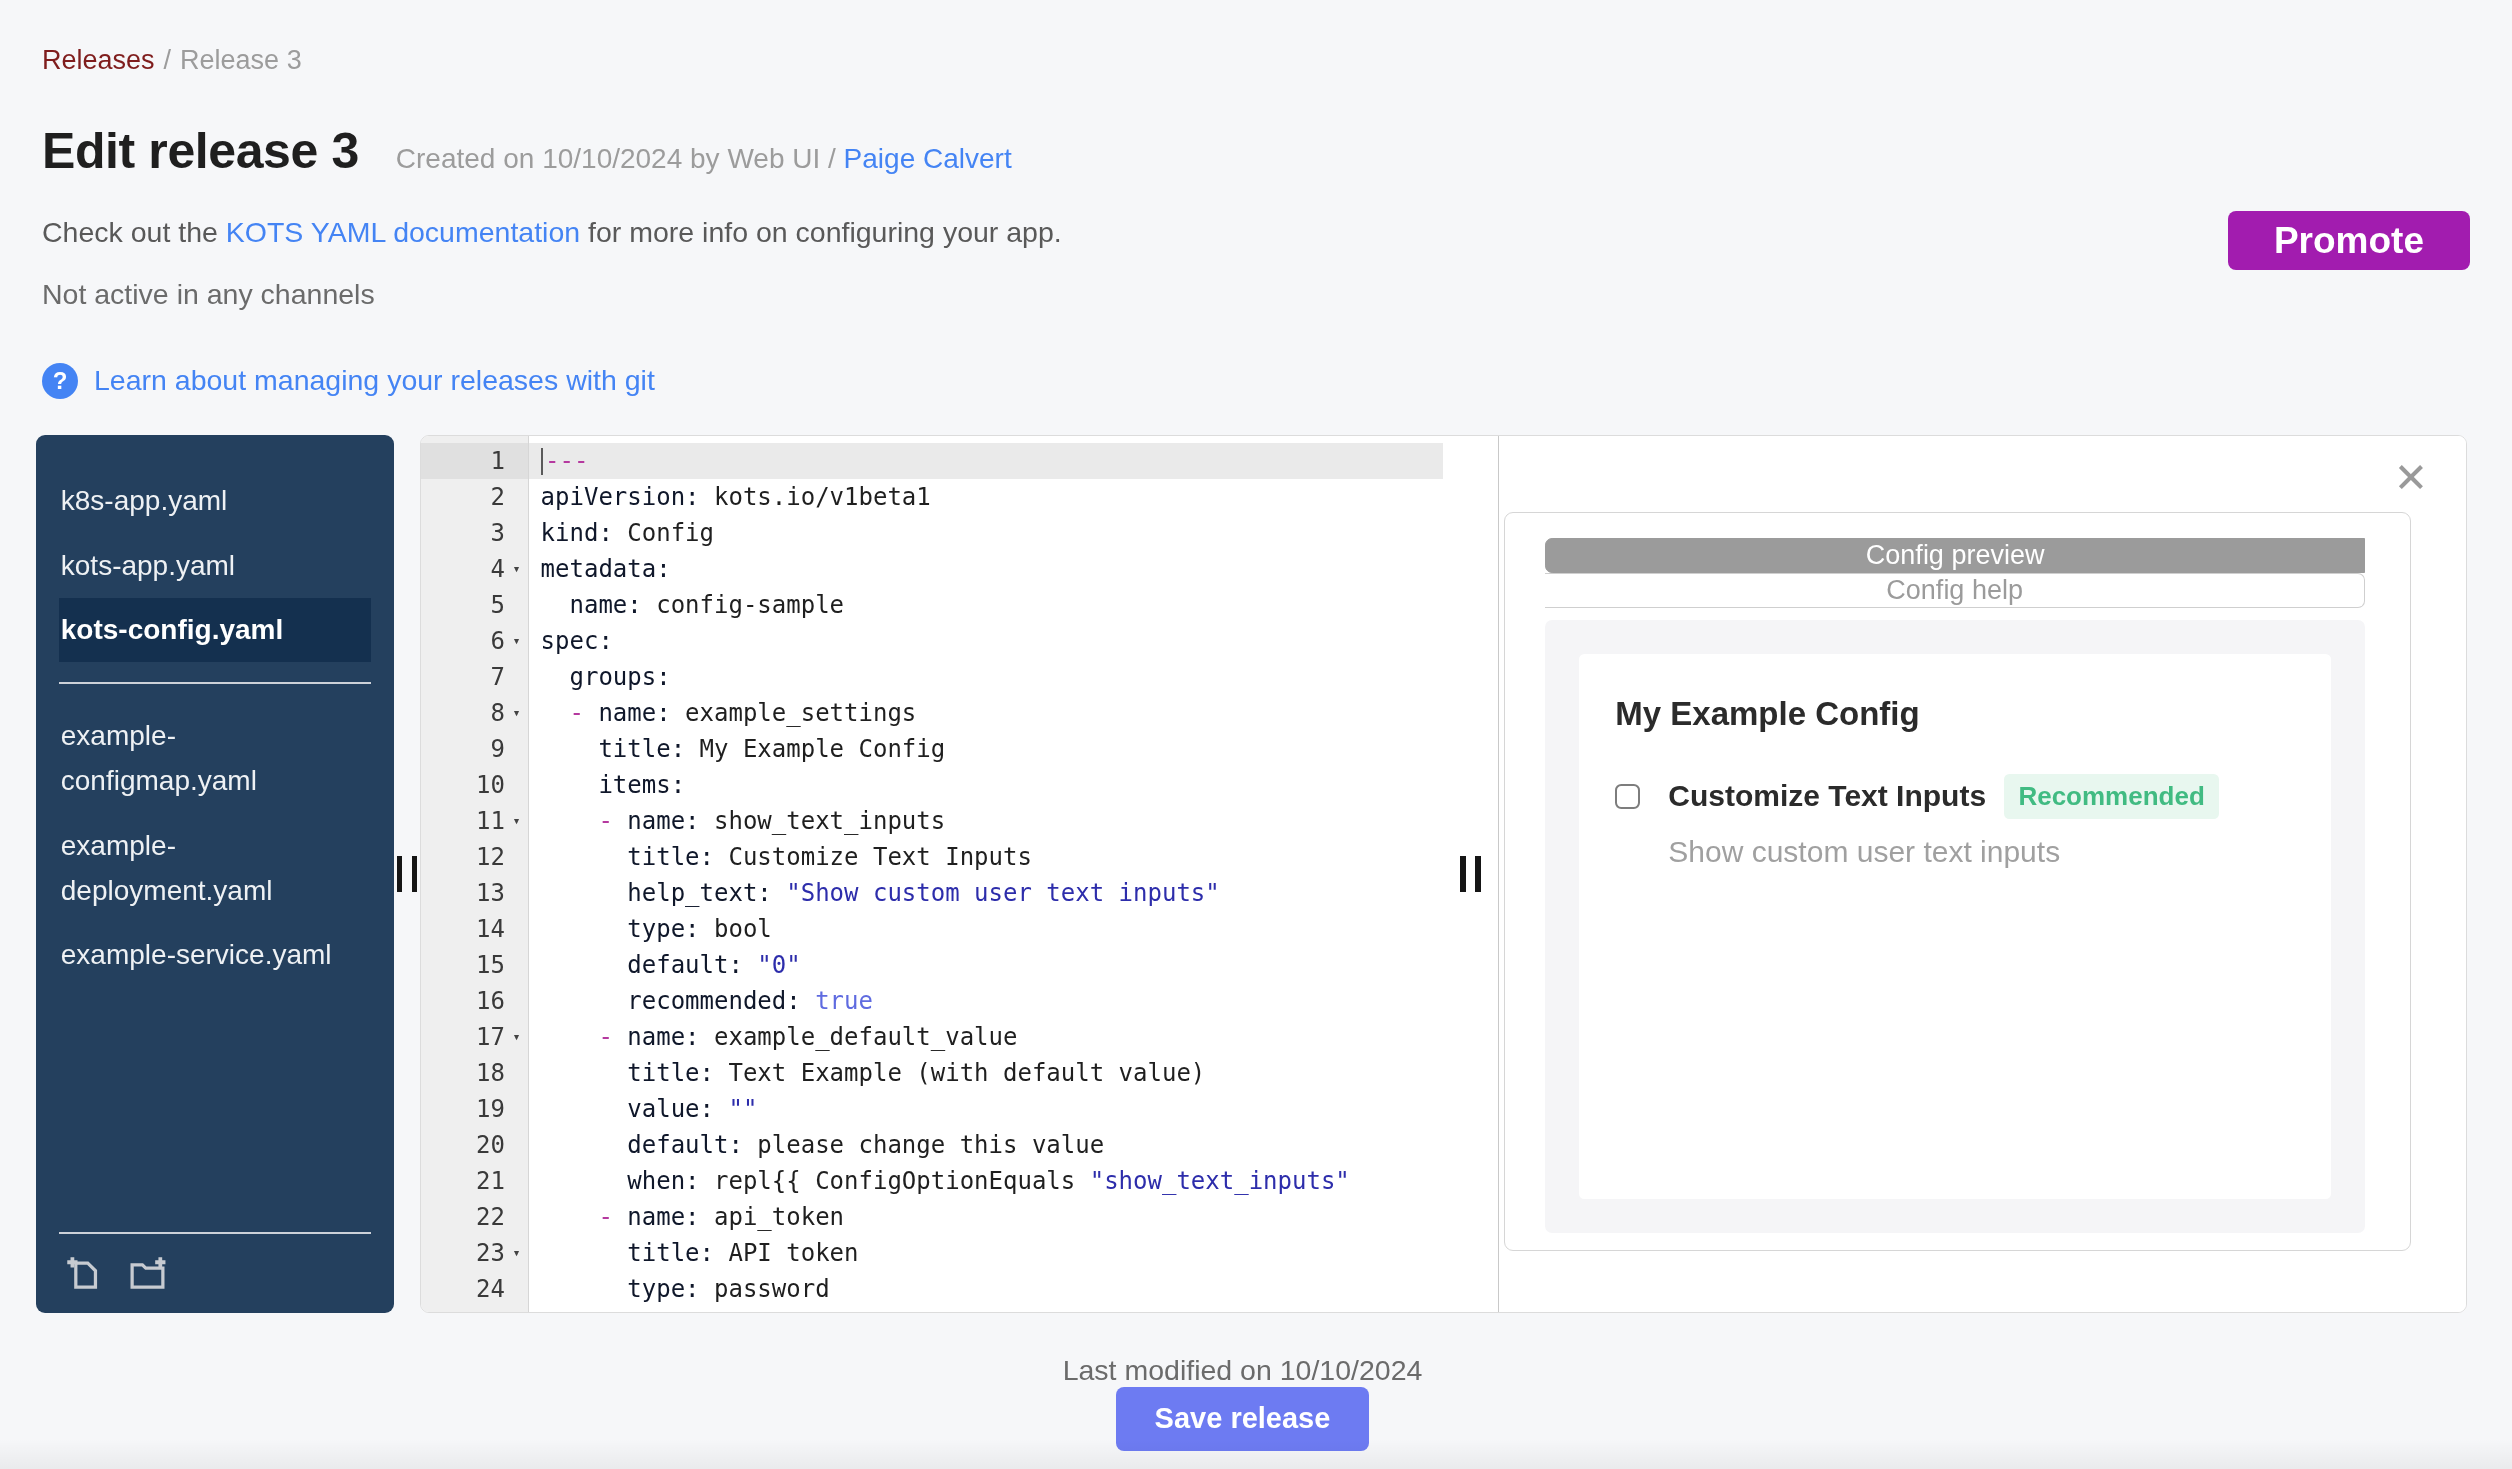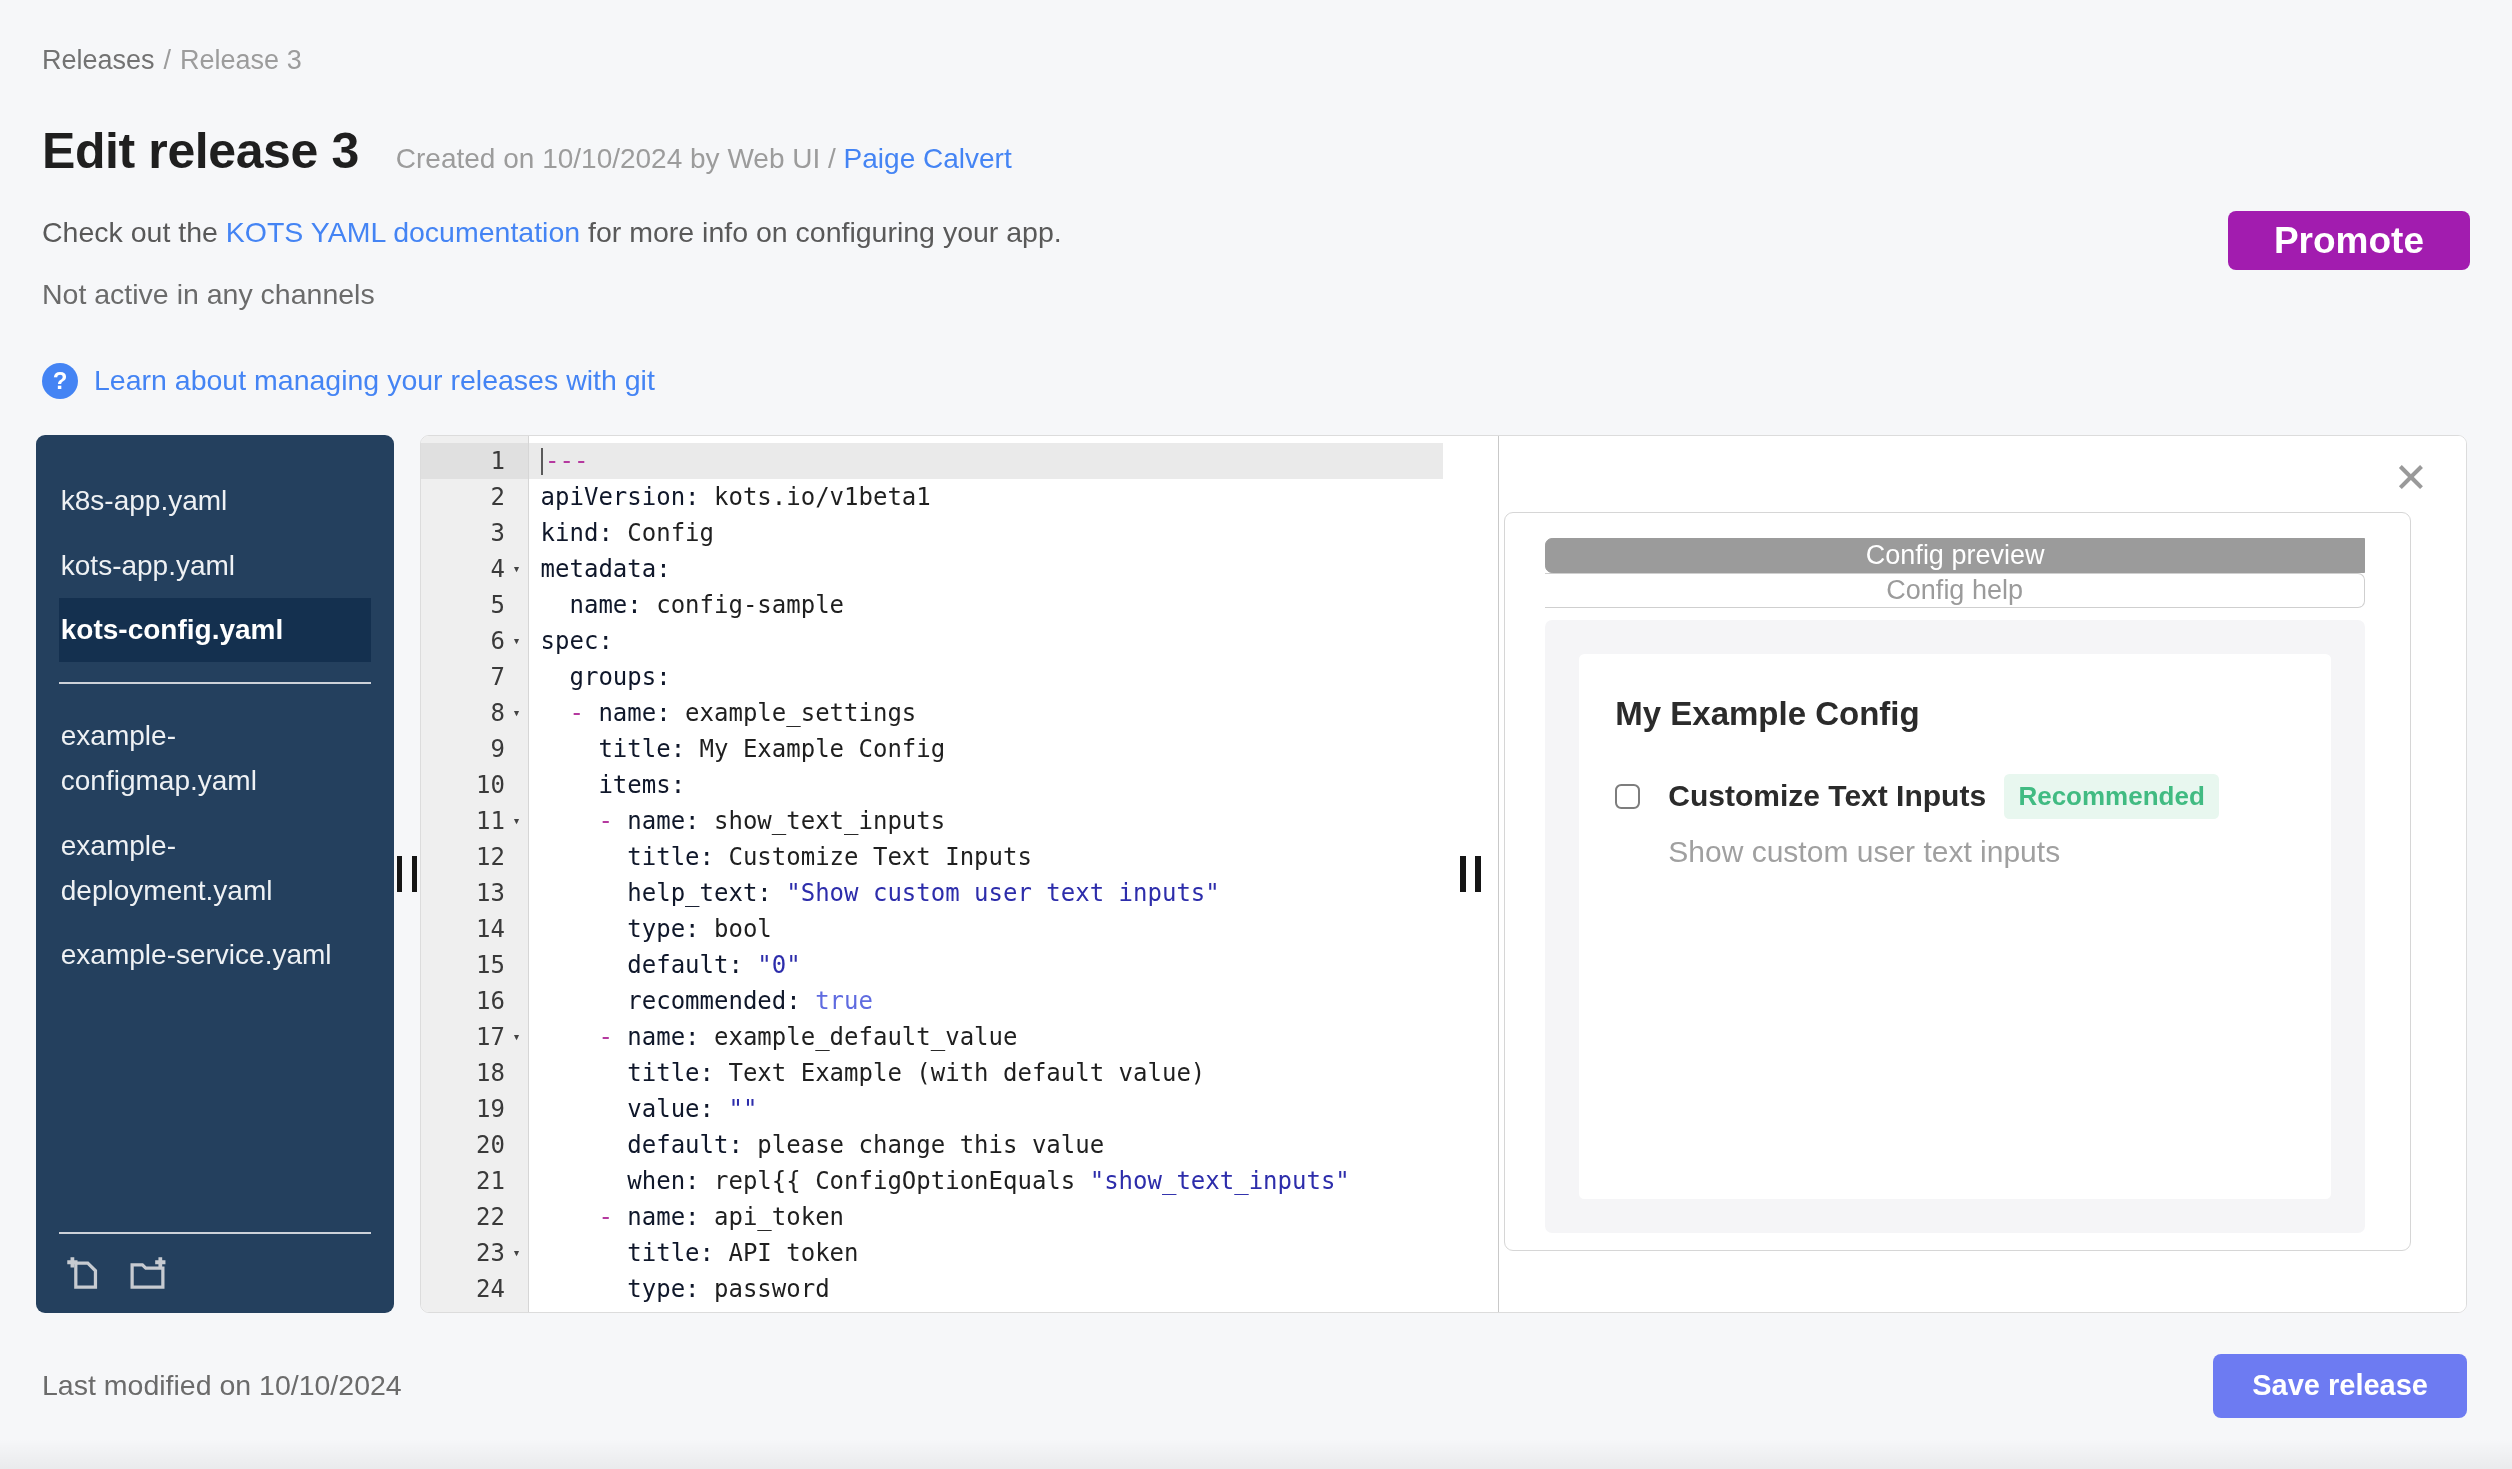--- a/index.html
+++ b/index.html
@@ -12,21 +12,21 @@
   }
   .page { position: relative; width: 2512px; height: 1469px; }
   .page::after {
     content: ""; position: absolute; left: 0; right: 0; bottom: 0; height: 30px;
     background: linear-gradient(to bottom, rgba(0,0,0,0), rgba(0,0,0,0.05));
     pointer-events: none;
   }
 
   
   .breadcrumb { padding: 45px 0 0 42px; font-size: 27px; color: #9c9c9c; }
-  .breadcrumb .crumb-link { color: #737373; text-decoration: none; cursor: pointer; }
+  .breadcrumb .crumb-link { color: #7f1d1d; text-decoration: none; cursor: pointer; }
   .breadcrumb .sep { margin: 0 9px; color: #9c9c9c; }
 
   .title-row { margin: 46px 42px 0; display: flex; align-items: baseline; }
   h1.page-title { margin: 0; font-size: 50px; font-weight: bold; color: #1f1f1f; letter-spacing: -0.4px; }
   .created { margin-left: 37px; font-size: 28px; color: #9c9c9c; }
   .created a { color: #4484f4; text-decoration: none; cursor: pointer; }
 
   .docs-row { margin: 36px 42px 9px; font-size: 28.5px; color: #595959; }
   .docs-row a { color: #4484f4; text-decoration: none; cursor: pointer; }
 
@@ -135,21 +135,21 @@
     background: #fff; flex: 0 0 auto; cursor: pointer;
   }
   .item-label { margin-left: 28px; font-size: 30px; font-weight: bold; color: #2b2b2b; }
   .badge {
     margin-left: 18px; font-size: 26px; font-weight: 600; color: #41bb82;
     background: #e8f7ef; padding: 7.1px 14.3px; border-radius: 5.3px;
   }
   .item-help { margin: 16px 0 0 53px; font-size: 30px; color: #a0a0a0; }
 
   
-  .footer-row { margin: 41px 45px 0 42px; display: flex; align-items: center; justify-content: space-between; }
+  .footer-row { margin: 41px 45px 0 18px; display: flex; align-items: center; justify-content: space-between; flex-direction: column; }
   .last-modified { font-size: 28.5px; color: #6b6b6b; }
   .save-btn {
     height: 64px; padding: 0 39px; background: #6d7bf2; color: #fff;
     font-family: Liberation Sans, sans-serif; font-size: 29px; font-weight: bold;
     border: none; border-radius: 8px; cursor: pointer;
   }
 </style>
 </head>
 <body>
 

